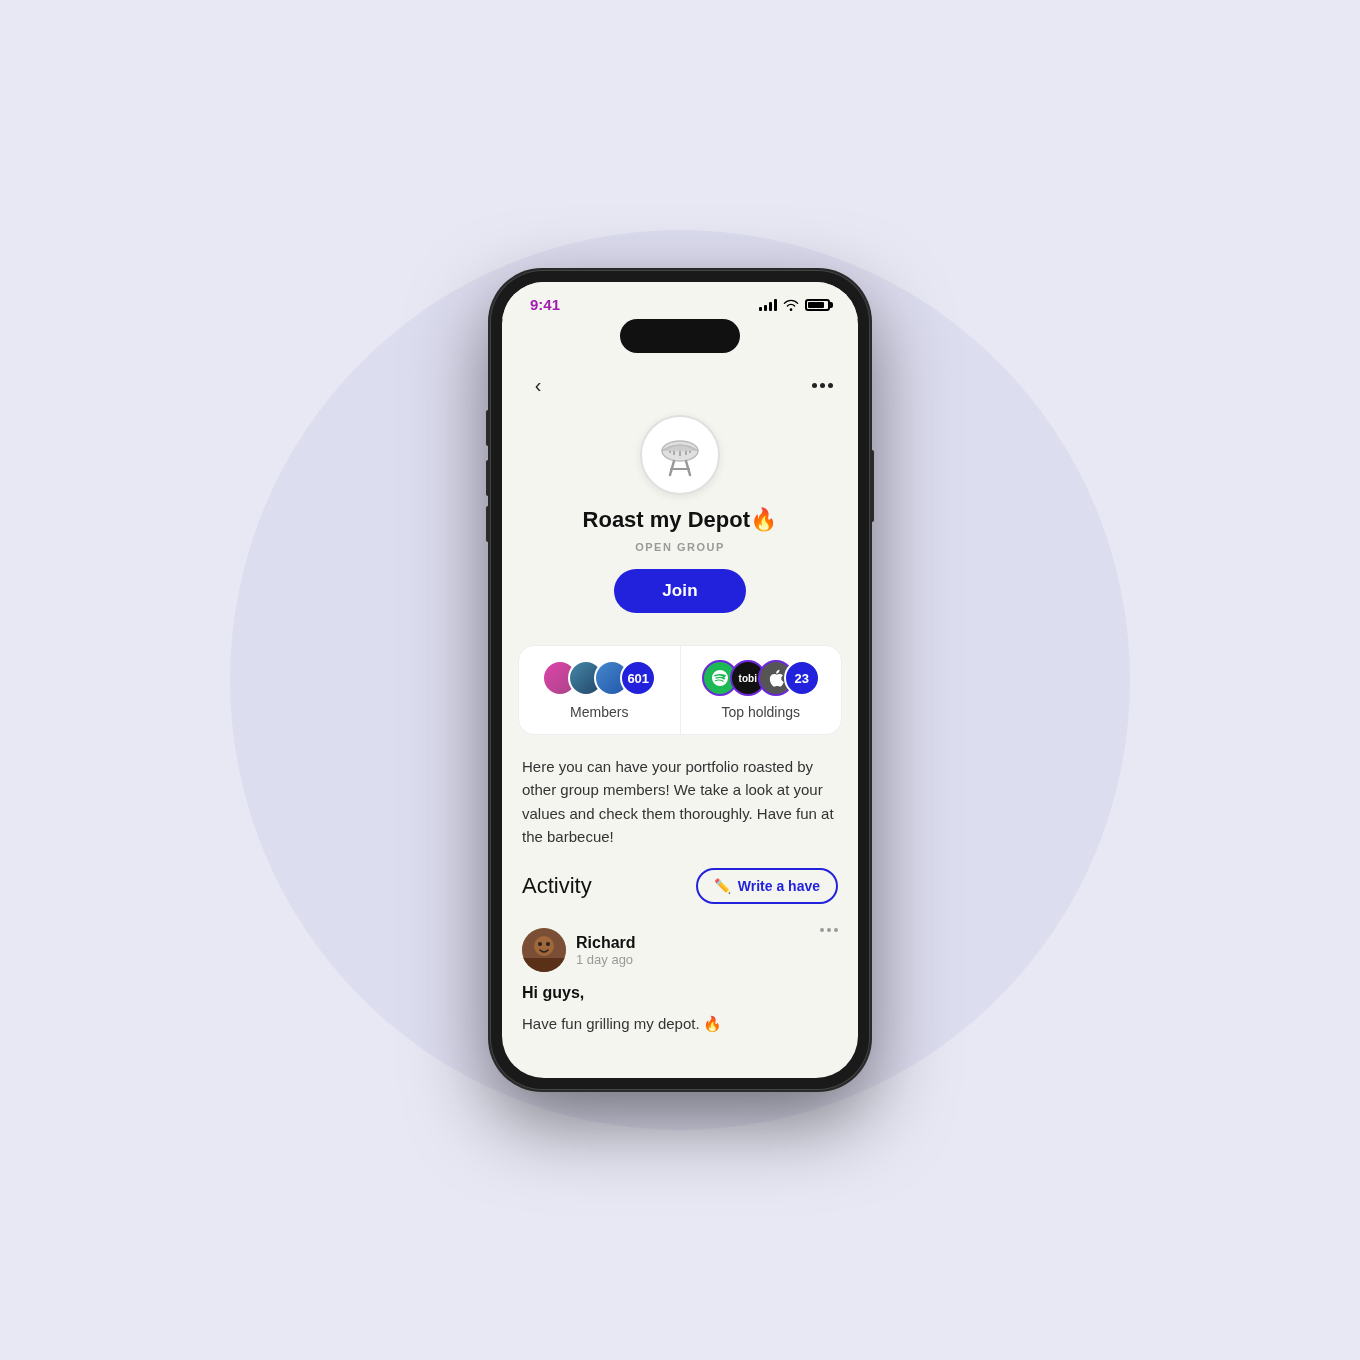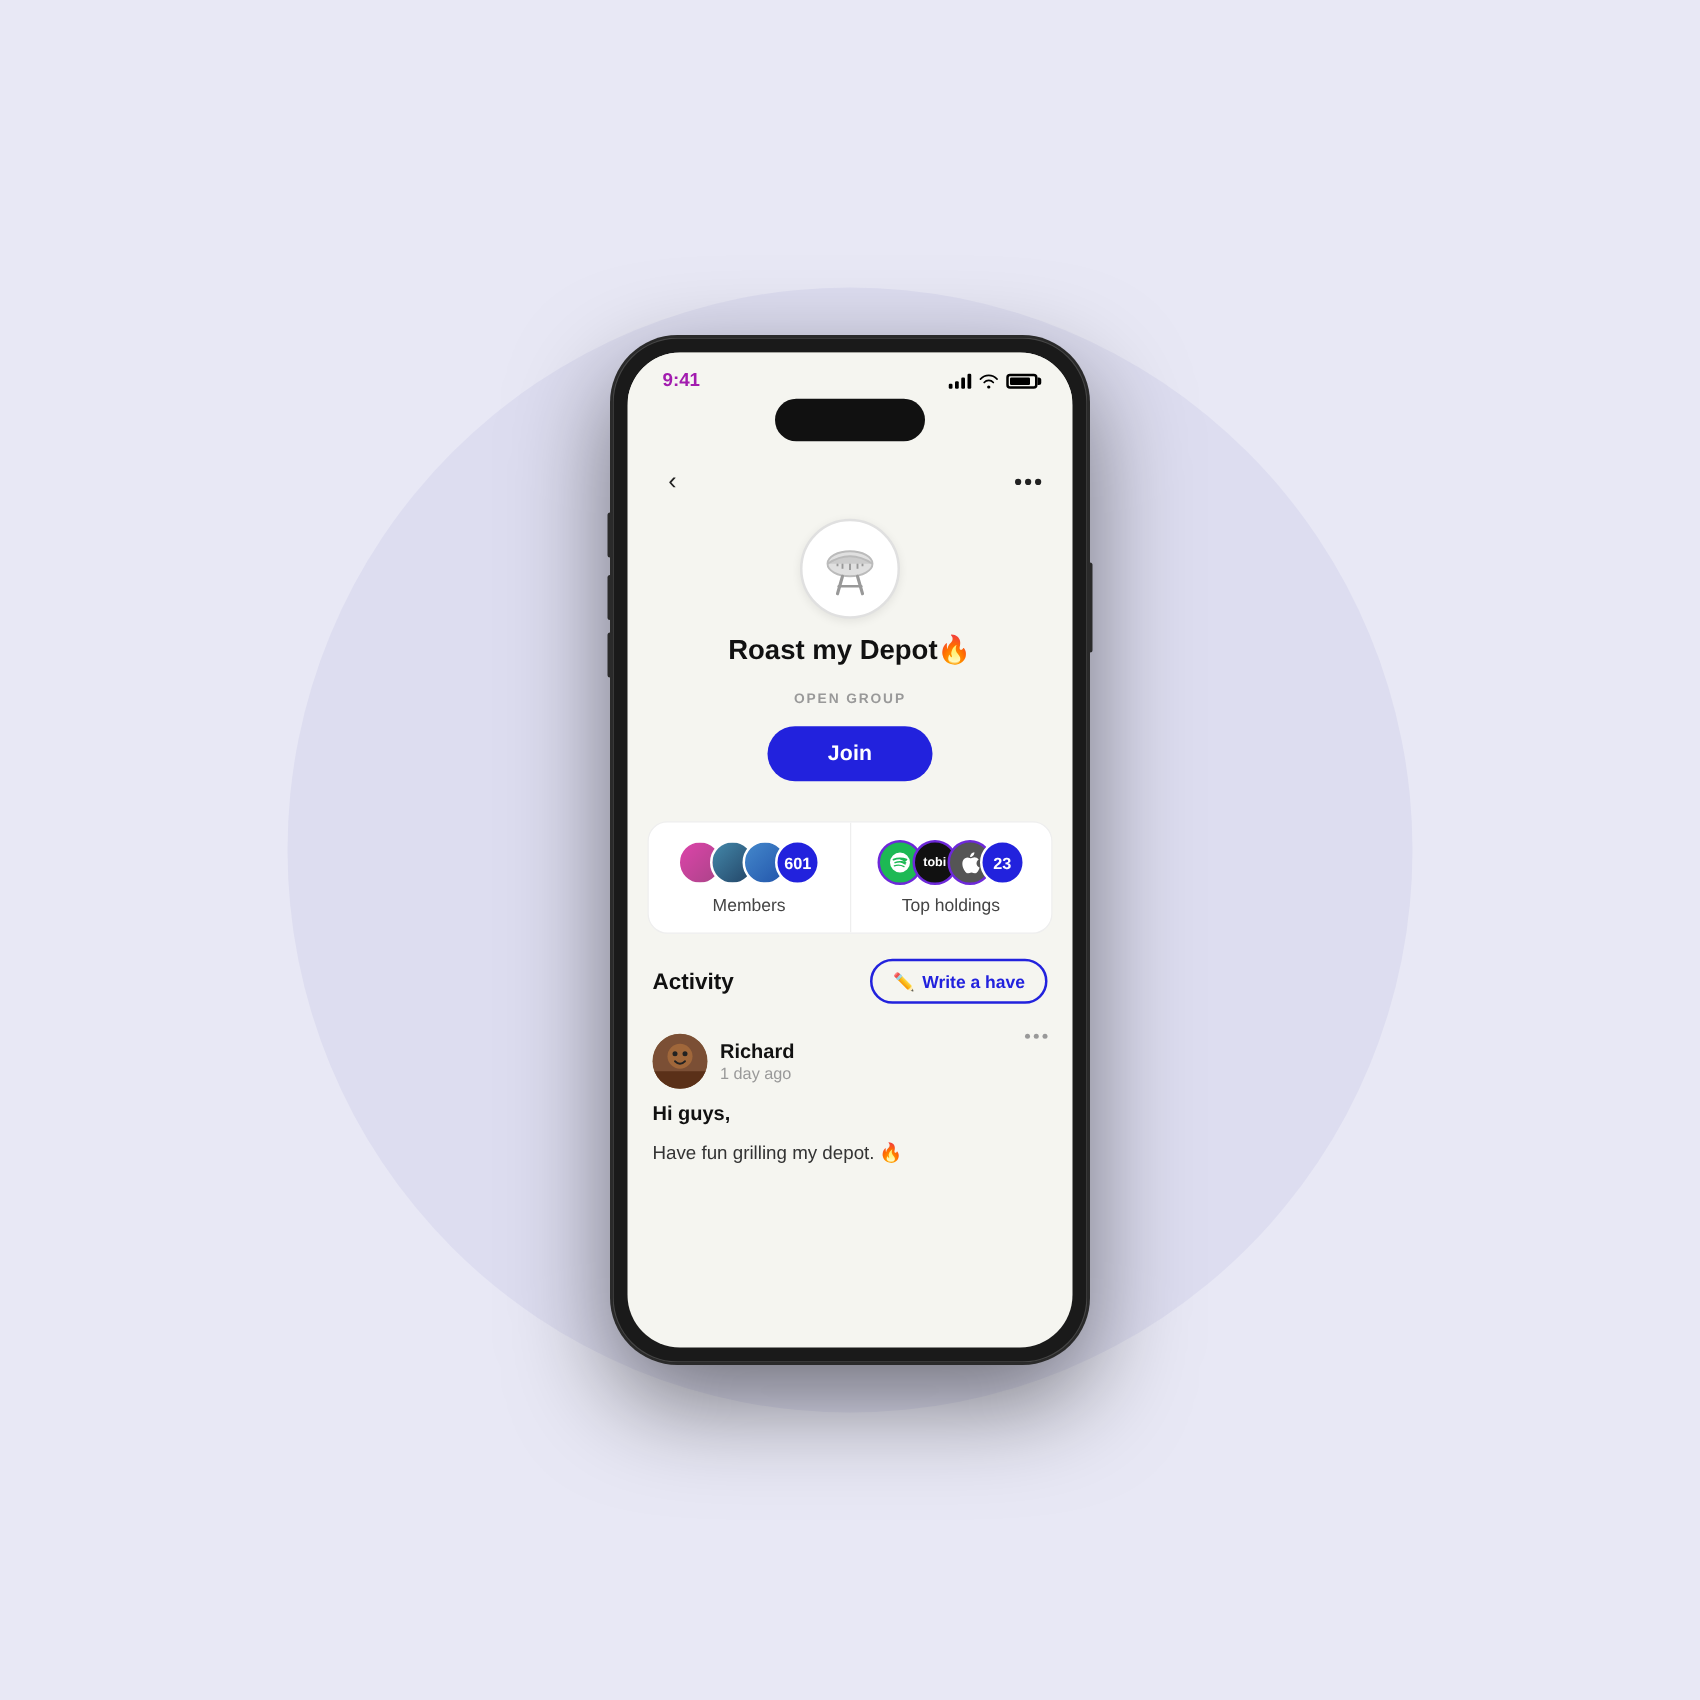--- a/index.html
+++ b/index.html
@@ -226,21 +226,21 @@
       justify-content: center;
       font-size: 40px;
       margin-bottom: 12px;
       box-shadow: 0 2px 8px rgba(0,0,0,0.08);
     }
 
     .group-name {
       font-size: 22px;
       font-weight: 800;
       color: #111;
-      margin-bottom: 20px;
+      margin-bottom: 8px;
       text-align: right;
     }
 
     .group-type {
       font-size: 11px;
       font-weight: 600;
       color: #999;
       letter-spacing: 1.5px;
       text-transform: uppercase;
       margin-bottom: 16px;
@@ -374,22 +374,22 @@
 
     
     .activity-header {
       display: flex;
       justify-content: space-between;
       align-items: center;
       padding: 4px 20px 16px;
     }
 
     .activity-title {
-      font-size: 18px;
-      font-weight: 700;
+      font-size: 22px;
+      font-weight: 400;
       color: #111;
     }
 
     .write-post-btn {
       display: flex;
       align-items: center;
       gap: 6px;
       border: 2px solid #2222dd;
       border-radius: 30px;
       padding: 8px 16px;
@@ -587,20 +587,21 @@
                 <svg width="18" height="18" viewBox="0 0 18 18" fill="white">
                   <path d="M14.2 9.6c0-2.1 1.7-3.1 1.8-3.1-1-1.4-2.5-1.6-3-1.6-1.3-.1-2.5.7-3.1.7-.7 0-1.7-.7-2.8-.7-1.4 0-2.8.8-3.5 2.1-1.5 2.6-.4 6.4 1.1 8.5.7 1 1.6 2.2 2.7 2.1 1.1 0 1.5-.7 2.8-.7 1.3 0 1.7.7 2.8.7 1.2 0 1.9-1 2.6-2.1.8-1.2 1.1-2.4 1.1-2.5-.1 0-2.5-1-2.5-3.4zM11.6 3.4c.6-.7 1-1.7.9-2.7-.9 0-1.9.6-2.5 1.3-.5.6-1 1.6-.9 2.6 1 .1 2-.5 2.5-1.2z"></path>
                 </svg>
               </div>
               <div class="count-badge">23</div>
             </div>
             <div class="stat-label">Top holdings</div>
           </div>
         </div>
 
+        <div class="description">Here you can have your portfolio roasted by other group members! We take a look at your values and check them thoroughly. Have fun at the barbecue!</div>
 
         <div class="activity-header">
           <div class="activity-title">Activity</div>
           <button class="write-post-btn">
             <span class="pencil-icon">✏️</span>
             <span>Write a have</span>
           </button>
         </div>
 
         <div class="post">

